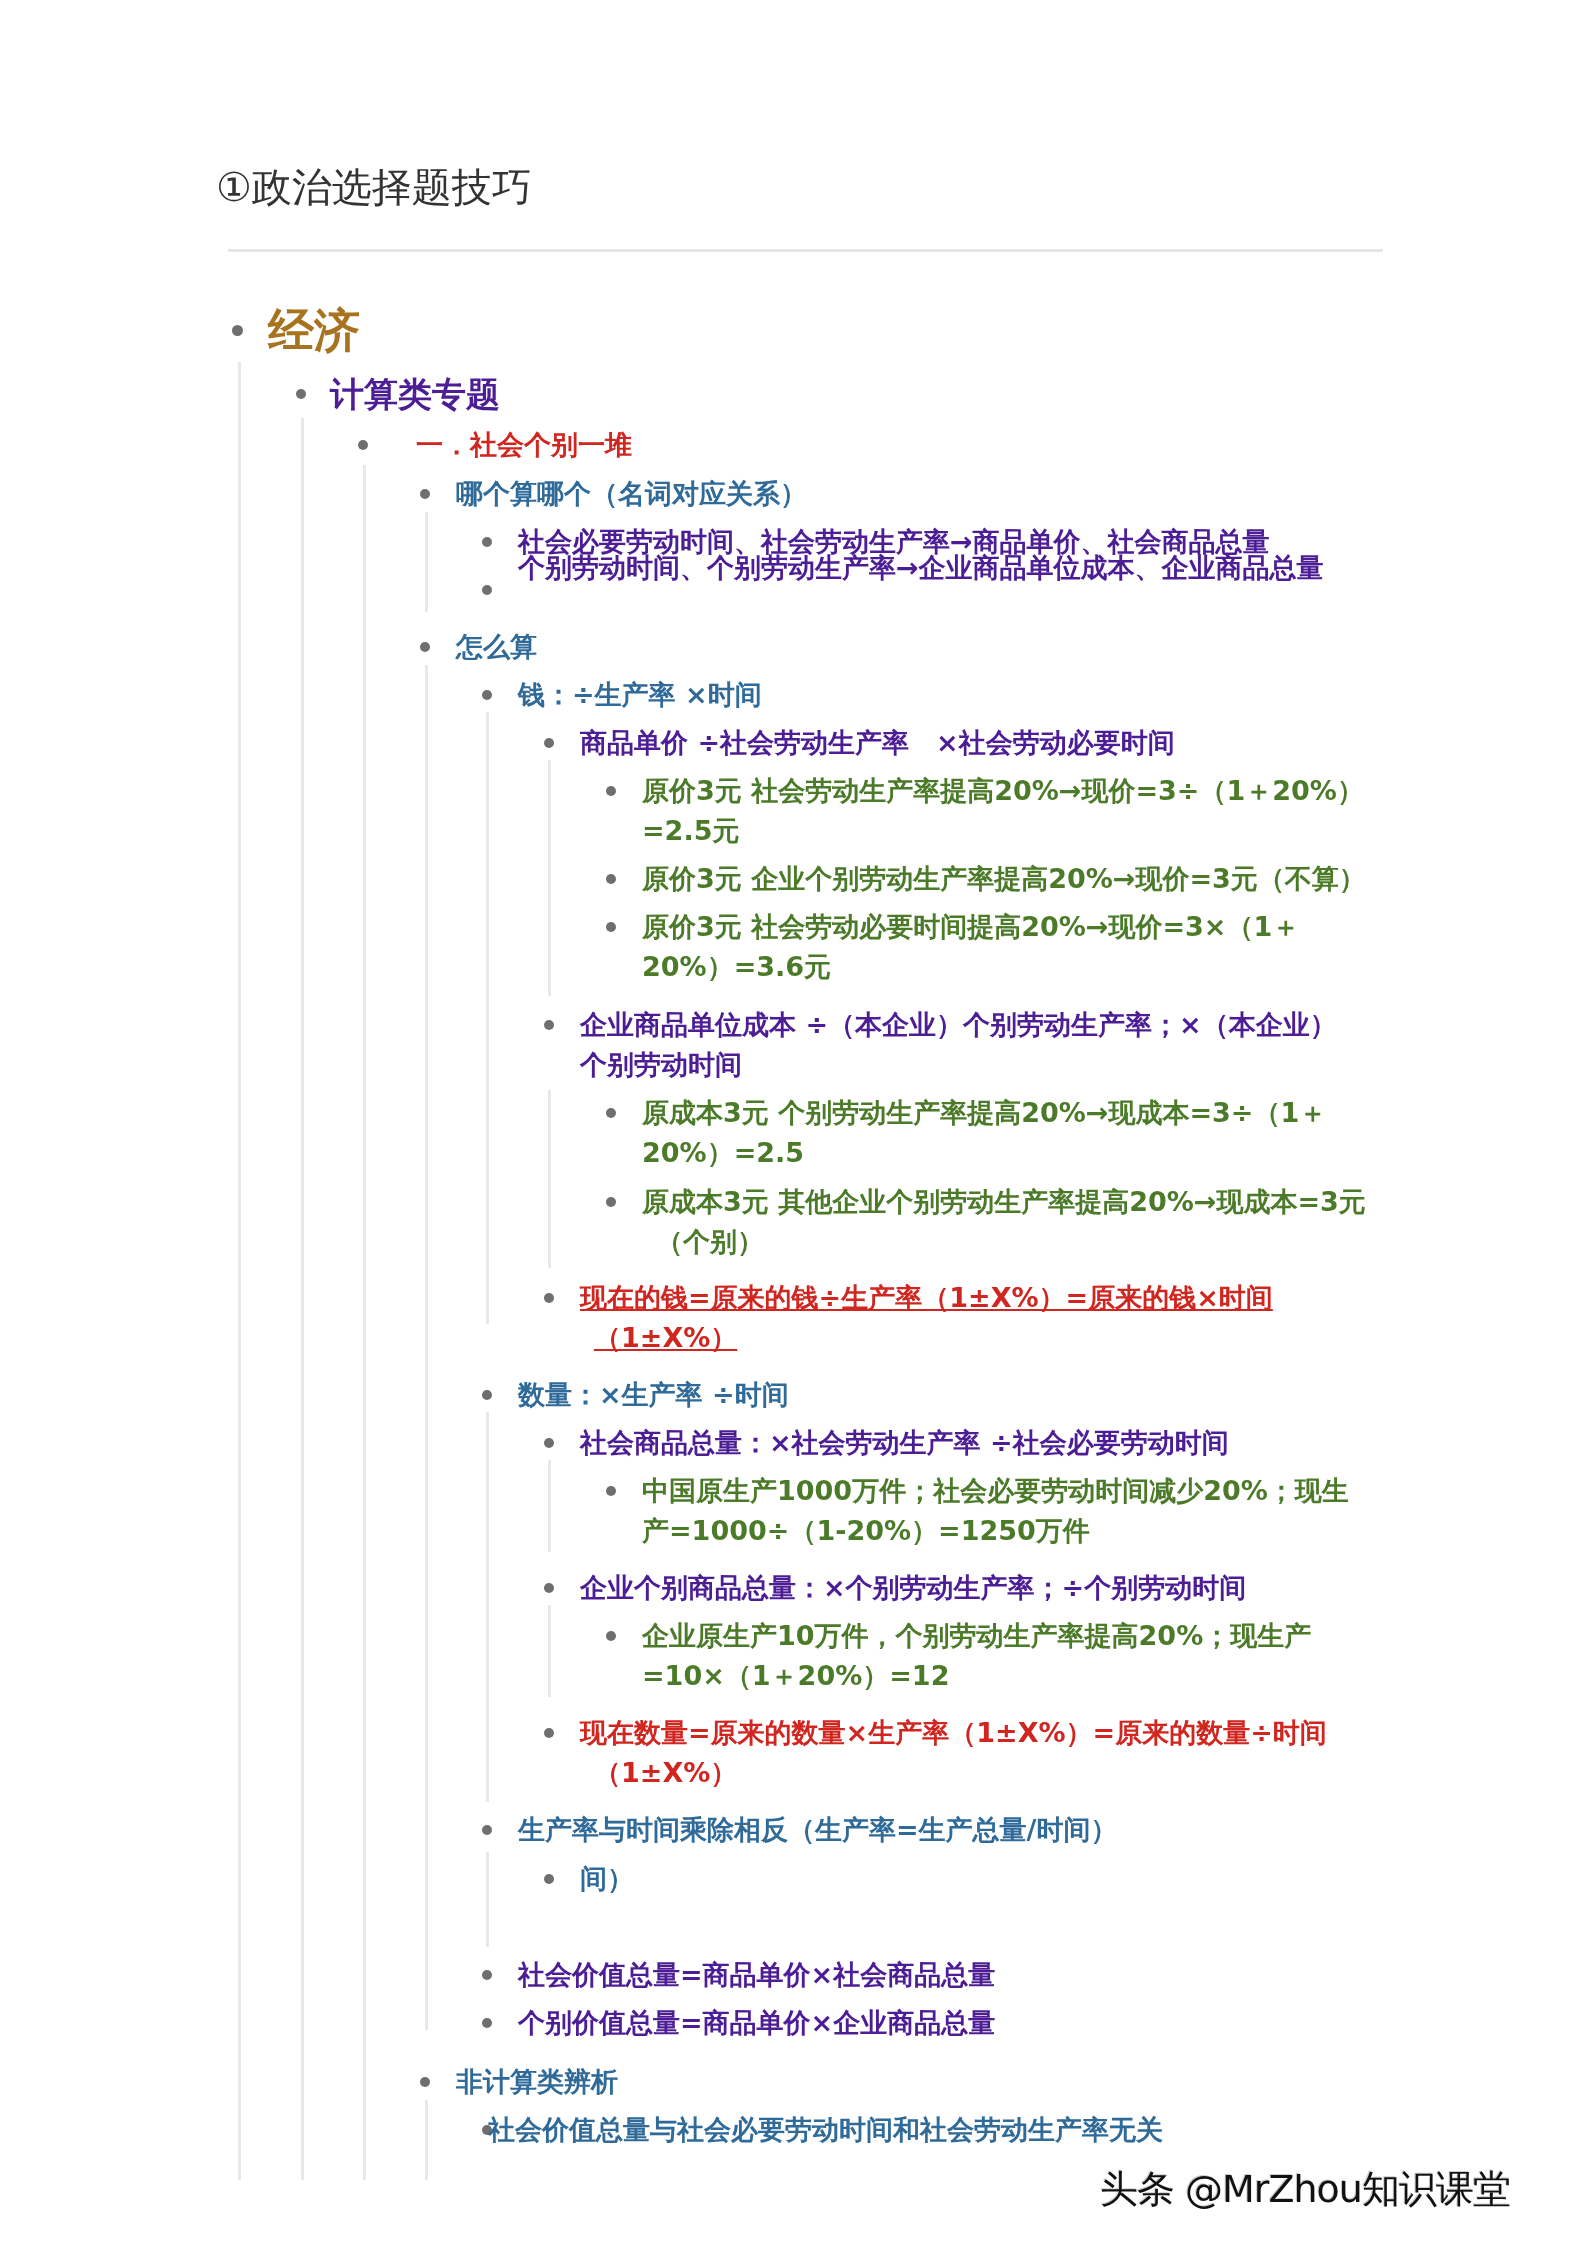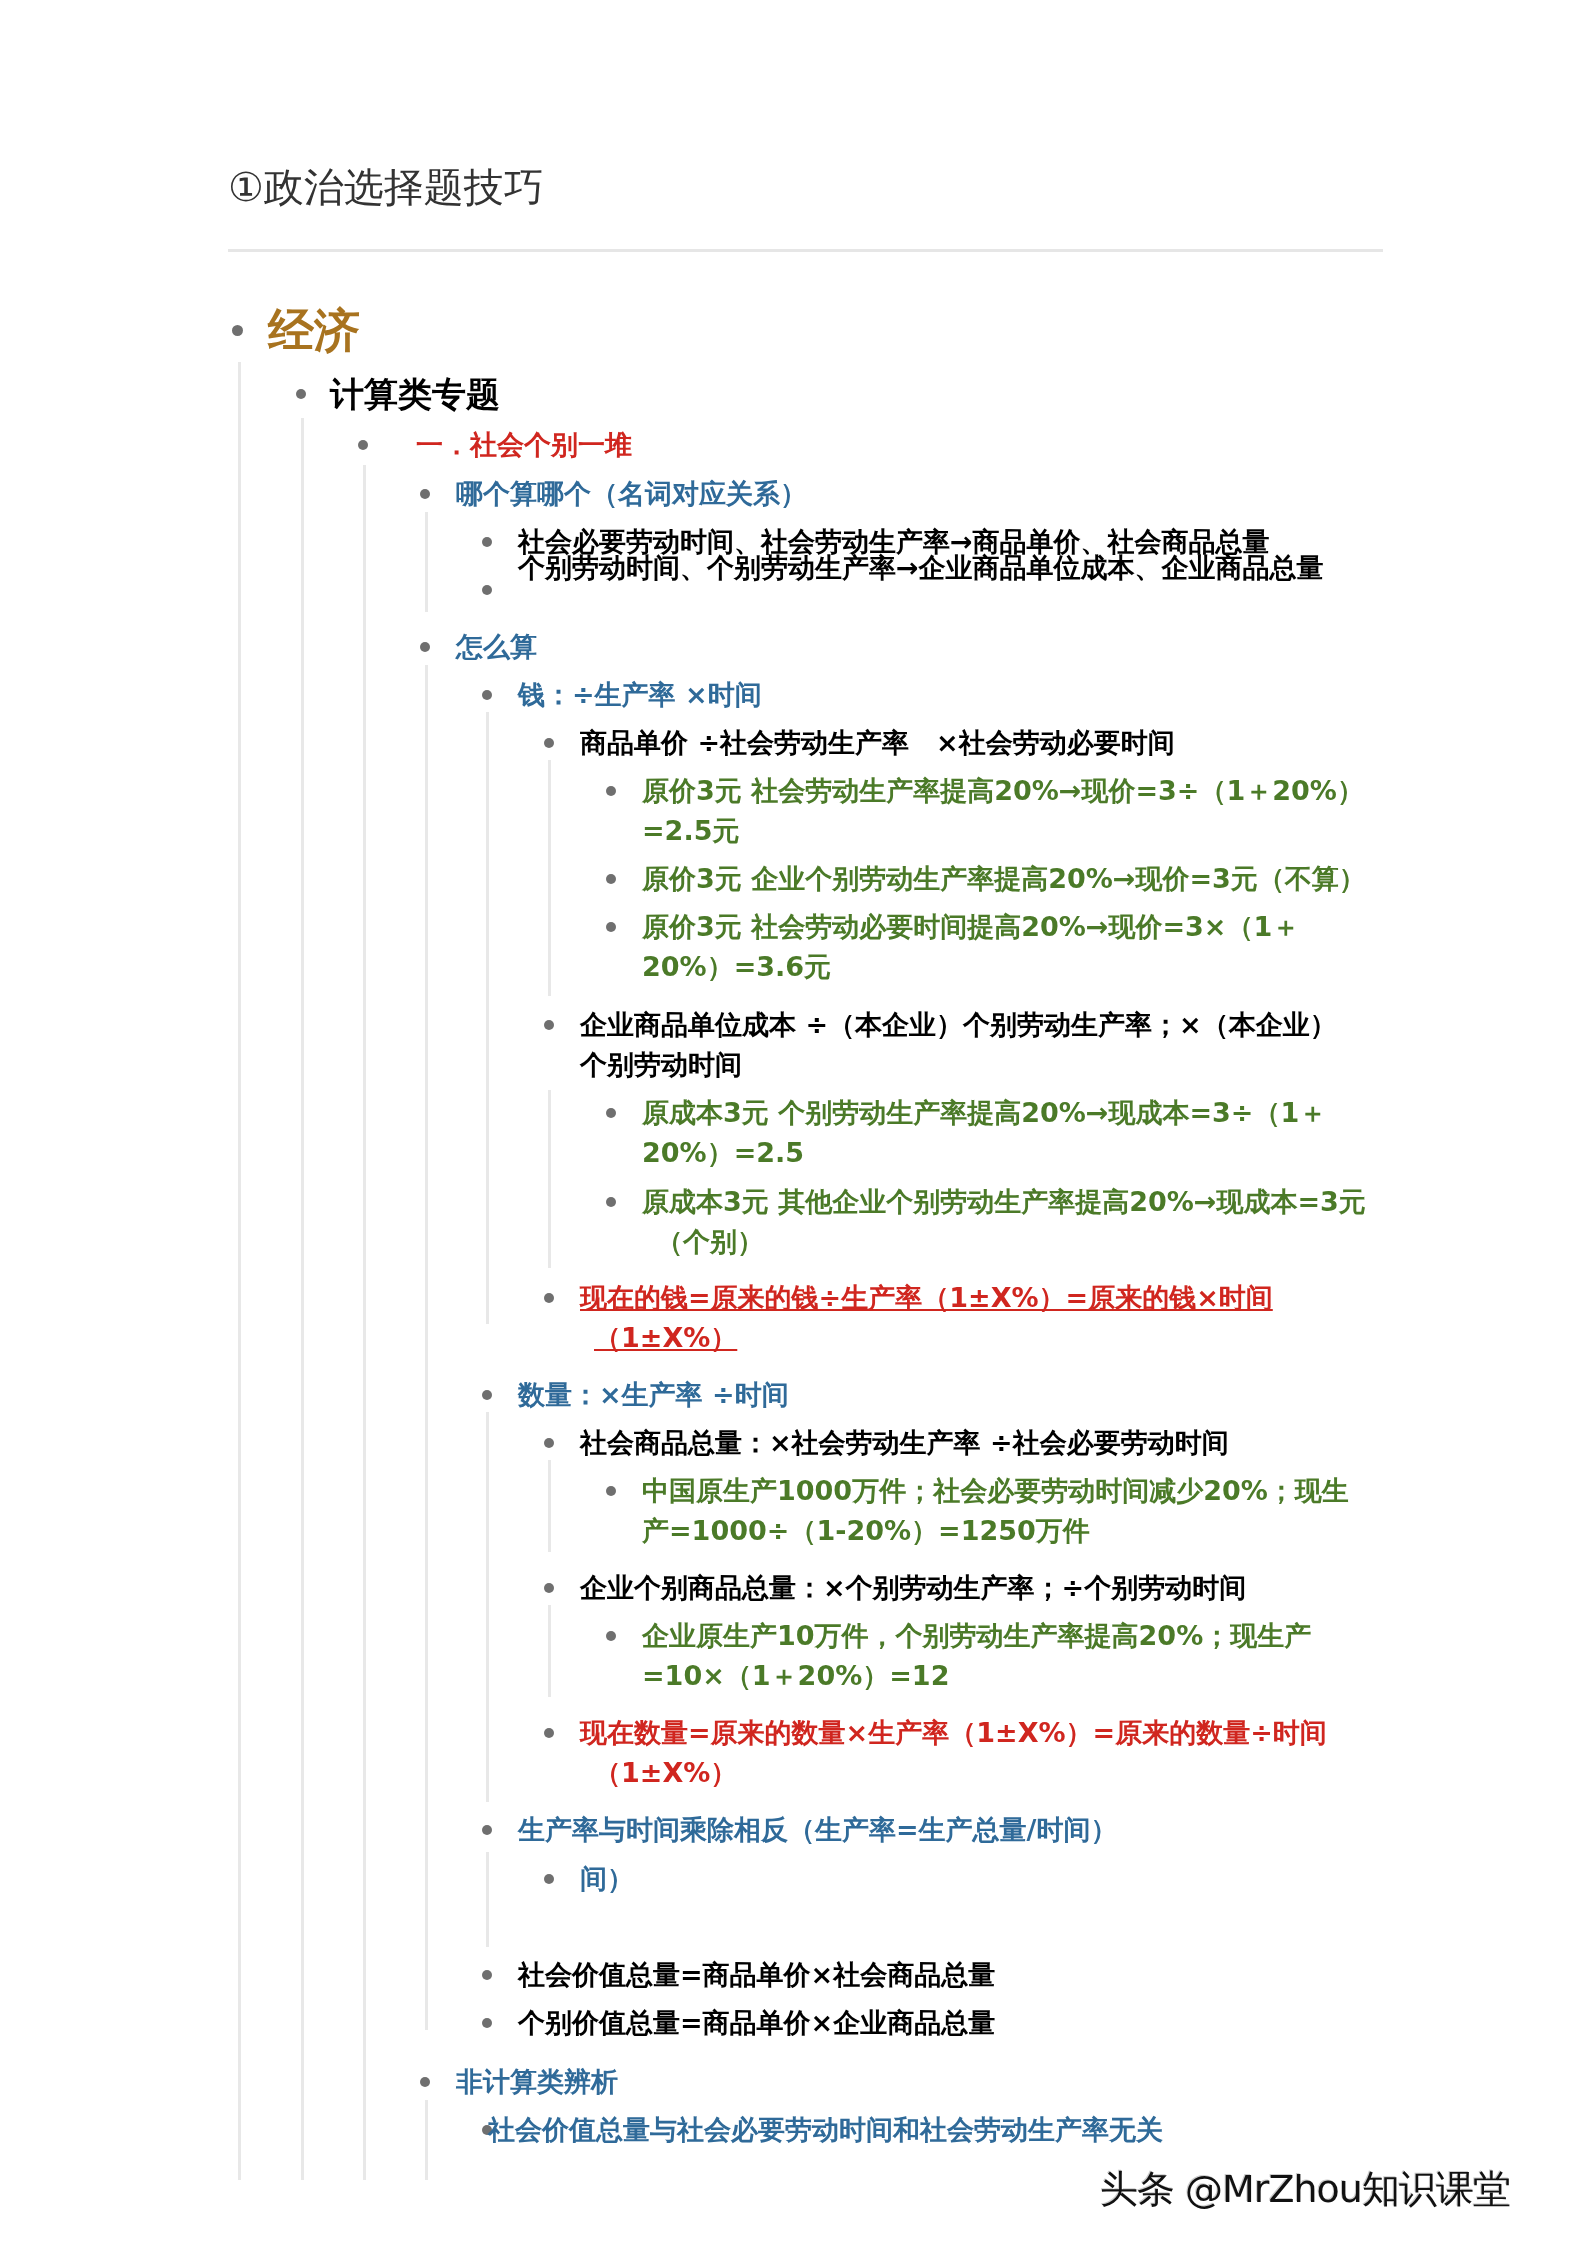--- a/index.html
+++ b/index.html
@@ -1,37 +1,37 @@
 <!DOCTYPE html>
 <html><head>
 <meta charset="utf-8">
 <style>
   html, body { margin: 0; padding: 0; background: #ffffff; }
   body {
     width: 1586px; height: 2245px; position: relative; overflow: hidden;
     font-family: "DejaVu Sans", "Liberation Sans", sans-serif;
   }
   .title {
-    position: absolute; left: 228px; top: 160px;
+    position: absolute; left: 216px; top: 160px;
     font-size: 40px; color: #333333; font-weight: normal; letter-spacing: 0px;
     font-family: "DejaVu Sans", sans-serif;
   }
   .divider {
     position: absolute; left: 228px; top: 249px; width: 1155px; height: 3px;
     background: #e6e6e6;
   }
   .outline { position: absolute; left: 0; top: 0; width: 1586px; }
   .node { position: absolute; font-weight: bold; font-size: 27px; line-height: 40px; white-space: nowrap; }
   .node .txt { display: inline-block; }
   .bullet {
     position: absolute; width: 10px; height: 10px; border-radius: 50%; background: #6f6f6f;
   }
   .guide { position: absolute; width: 3px; background: #e8e8e8; }
   .c-gold { color: #a8731f; }
-  .c-dark { color: #000000; }
+  .c-dark { color: #4c1d95; }
   .c-red { color: #d0261f; }
   .c-blue { color: #2f6a99; }
   .c-green { color: #4b7a28; }
   .watermark {
     position: absolute; left: 1100px; top: 2164px; font-size: 38px; color: #111;
     font-family: "DejaVu Sans", sans-serif; letter-spacing: -1px;
     text-shadow: 1px 1px 0 #fff, -1px -1px 0 #ccc;
   }
 </style>
 </head>

